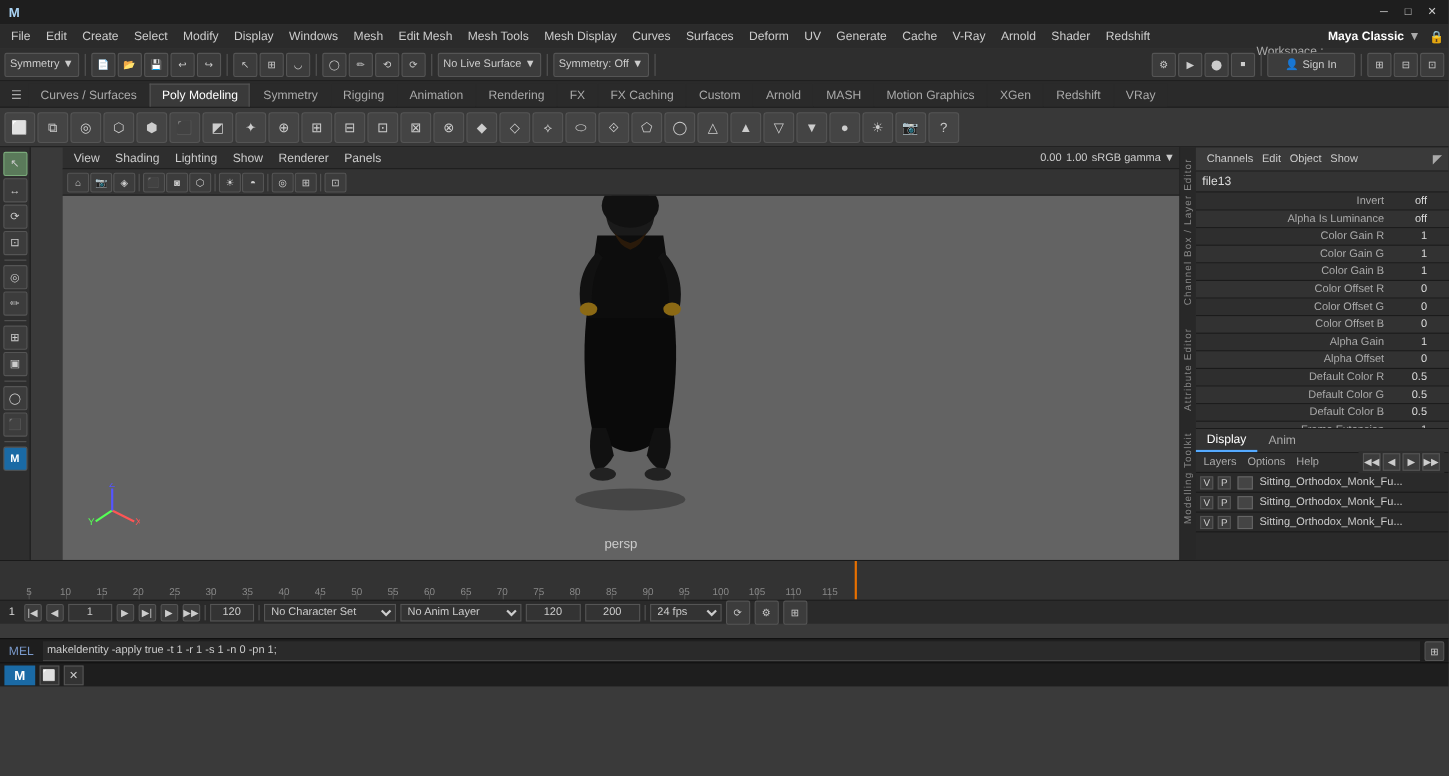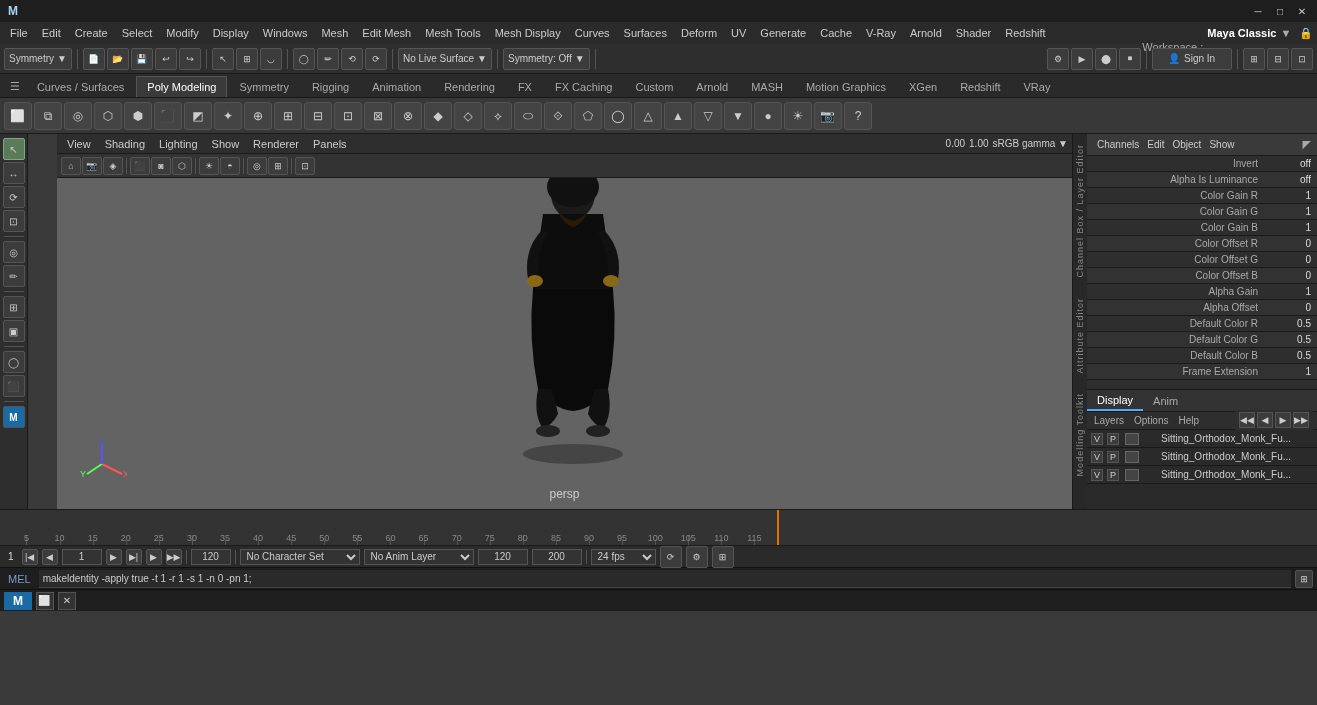--- a/index.html
+++ b/index.html
@@ -318,21 +318,21 @@
     .ch-row:nth-child(even) { background: #323232; }
     .ch-label {
       flex: 1;
       padding-left: 6px;
       color: #aaaaaa;
       text-align: right;
       padding-right: 4px;
     }
     .ch-value {
       width: 55px;
-      padding-right: 6px;
+      padding-right: 20px;
       color: #dddddd;
       text-align: right;
     }
 
     
     #layer-panel {
       height: 120px;
       border-top: 1px solid #1a1a1a;
       display: flex;
       flex-direction: column;
@@ -406,21 +406,21 @@
       width: 12px;
       height: 12px;
       display: flex;
       align-items: center;
       justify-content: center;
       font-size: 9px;
       cursor: pointer;
       border: 1px solid #555;
       background: #3c3c3c;
     }
-    .layer-name { flex: 1; color: #ccc; font-size: 10px; overflow: hidden; text-overflow: ellipsis; white-space: nowrap; margin-left: 16px; }
+    .layer-name { flex: 1; color: #ccc; font-size: 10px; overflow: hidden; text-overflow: ellipsis; white-space: nowrap; }
 
     
     #timeline-area {
       height: 36px;
       background: #2e2e2e;
       border-top: 1px solid #1a1a1a;
       display: flex;
       flex-direction: column;
     }
     #timeline-ruler {
@@ -487,20 +487,21 @@
 
     
     #mel-bar {
       height: 22px;
       background: #1e1e1e;
       display: flex;
       align-items: center;
       padding: 0 4px;
       gap: 4px;
       border-top: 1px solid #111;
+      margin-top: 13px;
     }
     .mel-label {
       color: #7a9acc;
       font-size: 11px;
       padding: 0 4px;
       cursor: pointer;
     }
     .mel-input {
       flex: 1;
       height: 18px;
@@ -826,20 +827,21 @@
         <div id="channel-box-header">
           <span class="ch-header-btn">Channels</span>
           <span class="ch-header-btn">Edit</span>
           <span class="ch-header-btn">Object</span>
           <span class="ch-header-btn">Show</span>
           <span style="margin-left:auto;display:flex;gap:2px;">
             <span style="cursor:pointer;color:#aaa;font-size:11px;">◤</span>
           </span>
         </div>
 
+        <div id="channel-box-title">file13</div>
 
         <div id="channel-table">
 
         <div class="ch-row">
               <span class="ch-label">Invert</span>
               <span class="ch-value">off</span>
             </div>
             <div class="ch-row">
               <span class="ch-label">Alpha Is Luminance</span>
               <span class="ch-value">off</span>

